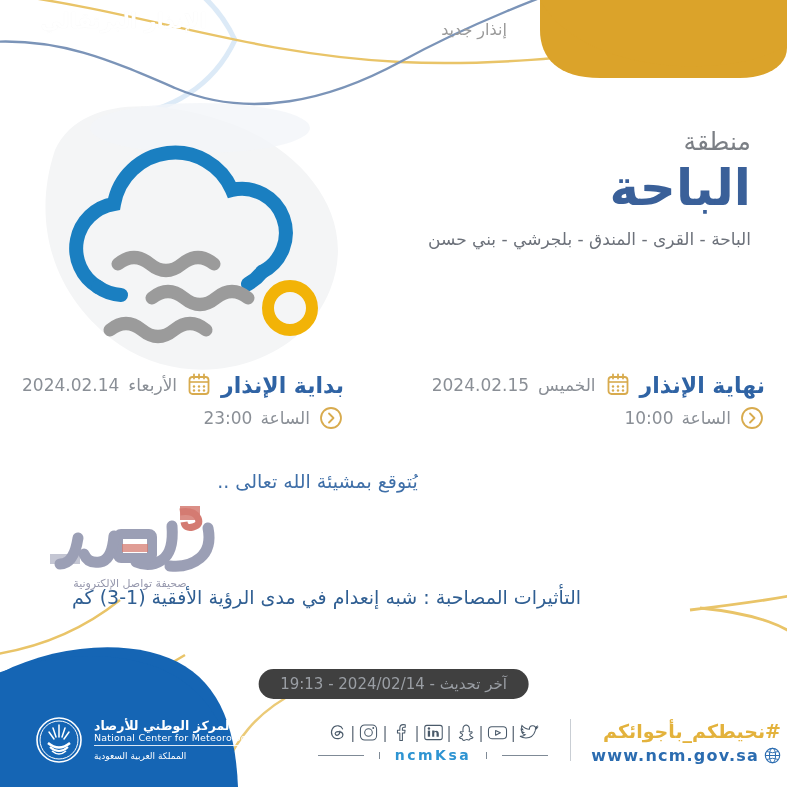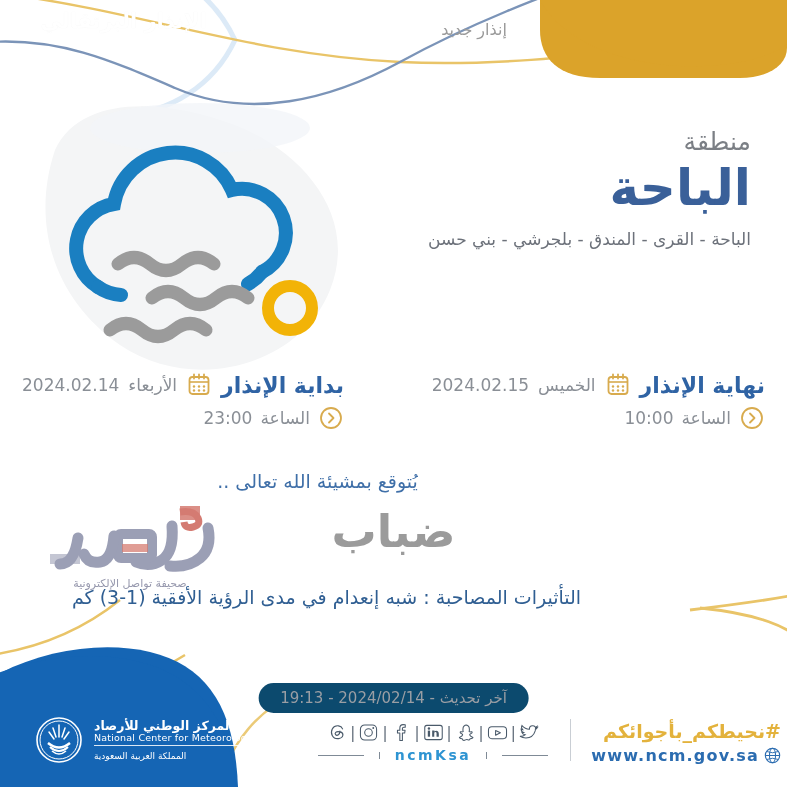--- a/index.html
+++ b/index.html
@@ -55,22 +55,22 @@
   .forecast-main{position:absolute;left:0;top:505px;width:787px;text-align:center;
      color:#9b9b9b;font-size:45px;font-weight:bold;direction:rtl;z-index:4;}
   .effects{position:absolute;left:0;top:586px;width:653px;text-align:center;
      color:#2f5e92;font-size:19px;direction:rtl;z-index:4;}
 
   
   .watermark{position:absolute;left:30px;top:492px;width:200px;height:106px;z-index:6;opacity:.92;}
 
   
   .last-update{
-    position:absolute;left:50%;transform:translateX(-50%);top:683px;
-    background:#0c4a6e;border-radius:16px;padding:6px 22px;
+    position:absolute;left:50%;transform:translateX(-50%);top:669px;
+    background:#404040;border-radius:16px;padding:6px 22px;
     color:#9a9ea4;font-size:15px;direction:rtl;z-index:5;white-space:nowrap;
   }
 
   
   .footer{position:absolute;left:12px;bottom:0;width:787px;height:90px;z-index:6;}
   .ncm-logo{position:absolute;left:22px;bottom:22px;display:flex;flex-direction:row-reverse;align-items:center;gap:10px;z-index:7;}
   .ncm-text{display:flex;flex-direction:column;align-items:flex-end;line-height:1.15;direction:rtl;}
   .ncm-ar{color:#ffffff;font-size:12.5px;font-weight:bold;}
   .ncm-en{color:#ffffff;font-size:9.5px;letter-spacing:.2px;padding-bottom:1px;border-bottom:1px solid rgba(255,255,255,.85);}
   .ncm-ksa{color:#ffffff;font-size:9px;margin-top:5px;}
@@ -204,21 +204,20 @@
           <circle cx="13" cy="13" r="10" fill="none" stroke="#d8ab4e" stroke-width="1.8"></circle>
           <path d="M 11 8.5 L 15.5 13 L 11 17.5" fill="none" stroke="#d8ab4e" stroke-width="1.8" stroke-linecap="round" stroke-linejoin="round"></path>
         </svg>
         <span class="date-text">الساعة</span>
         <span class="date-num">10:00</span>
       </div>
     </div>
   </div>
 
   <div class="forecast-lead">يُتوقع بمشيئة الله تعالى ..</div>
-  <div class="forecast-main">ضباب</div>
   <div class="effects">التأثيرات المصاحبة : شبه إنعدام في مدى الرؤية الأفقية (1-3) كم</div>
 
   <svg class="watermark" viewBox="0 0 200 106">
     <g opacity=".72">
       <path d="M 150 20 q 14 -2 18 6 q 3 7 -5 9 q -8 2 -9 -5" fill="none" stroke="#c0392b" stroke-width="7"></path>
       <rect x="150" y="14" width="20" height="14" fill="#c0392b" opacity=".85"></rect>
       <path d="M 178 36 q 4 20 -8 30 q -12 10 -30 8" fill="none" stroke="#6a6f91" stroke-width="11" stroke-linecap="round"></path>
       <path d="M 142 34 q 2 26 -10 34 q -12 8 -26 2" fill="none" stroke="#6a6f91" stroke-width="11" stroke-linecap="round"></path>
       <rect x="88" y="42" width="34" height="24" rx="3" fill="none" stroke="#6a6f91" stroke-width="10"></rect>
       <rect x="92" y="52" width="26" height="8" fill="#c0392b" opacity=".75"></rect>

